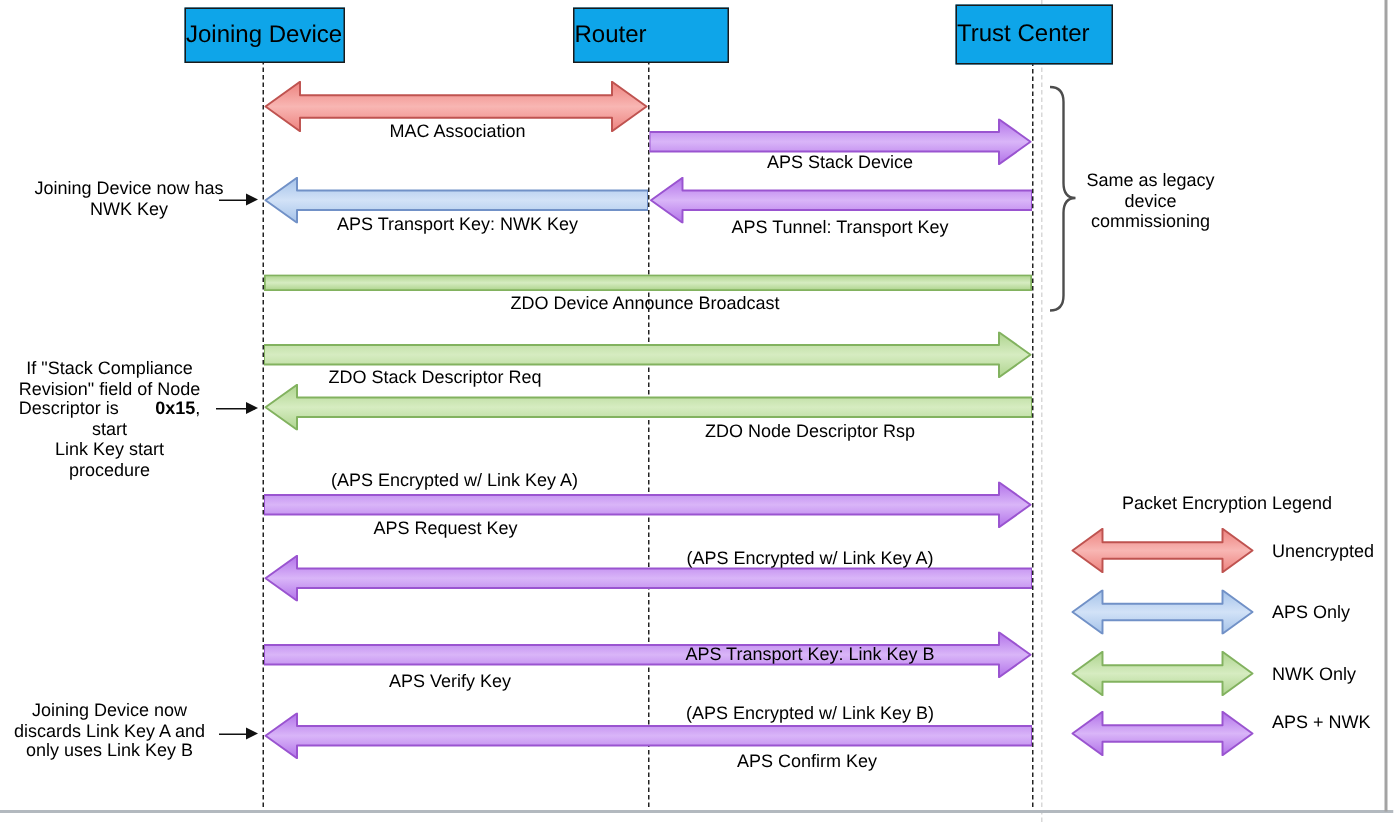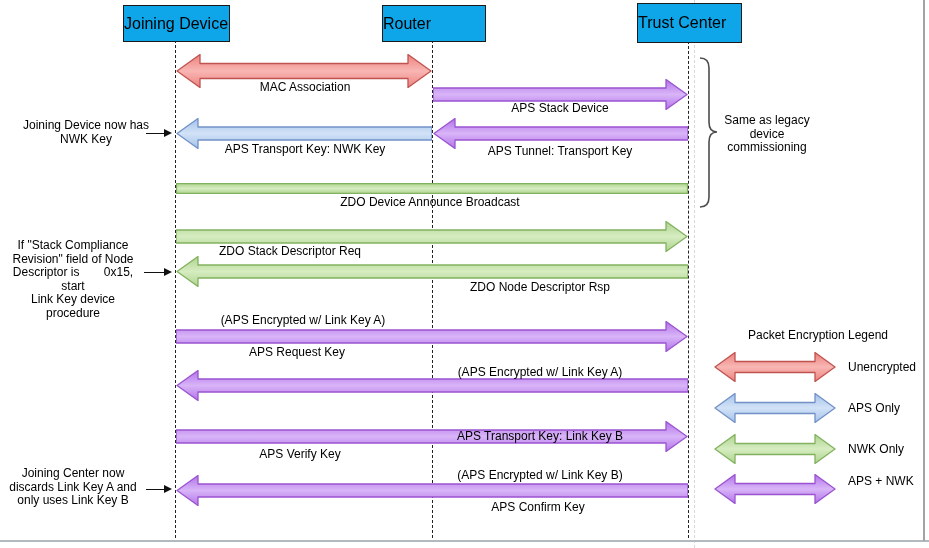--- a/index.html
+++ b/index.html
@@ -26,21 +26,21 @@
     position:absolute;font-size:12px;line-height:13.5px;text-align:center;z-index:4;
   }
   .pointer{position:absolute;height:0;border-top:1.5px solid #111;z-index:4;}
   .pointer::after{
     content:"";position:absolute;right:-2px;top:-4.8px;
     border-left:8px solid #111;border-top:4px solid transparent;border-bottom:4px solid transparent;
   }
   .legend-label{position:absolute;font-size:12px;white-space:nowrap;z-index:4;}
   .edge-bottom{position:absolute;left:0;top:540px;width:929px;height:2px;background:#b3b9bf;z-index:5;}
   .edge-right{position:absolute;left:923px;top:0;width:2px;height:541px;background:#a3a3a3;z-index:5;}
-  .bold{font-weight:normal;padding-left:21px;}
+  .bold{font-weight:bold;padding-left:21px;}
 </style>
 </head>
 <body>
 
 <div class="page-line" style="left:694px;top:0;height:548px;"></div>
 
 <div class="lifeline" style="left:175px;top:40px;height:498px;"></div>
 <div class="lifeline" style="left:432px;top:40px;height:498px;"></div>
 <div class="lifeline" style="left:688px;top:41px;height:497px;"></div>
 
@@ -205,27 +205,27 @@
 <div class="side-note" style="left:4px;top:119px;width:140px;margin-left:12px;">
   <div>Joining Device now has</div>
   <div>NWK Key</div>
 </div>
 <div class="pointer" style="left:146px;top:133px;width:24px;"></div>
 
 <div class="side-note" style="left:2px;top:239px;width:142px;">
   <div>If "Stack Compliance</div>
   <div>Revision" field of Node</div>
   <div><span>Descriptor is </span><span class="bold">0x15</span><span>, start</span></div>
-  <div>Link Key device</div>
+  <div>Link Key start</div>
   <div>procedure</div>
 </div>
 <div class="pointer" style="left:144px;top:272px;width:26px;"></div>
 
 <div class="side-note" style="left:2px;top:467px;width:142px;">
-  <div>Joining Center now</div>
+  <div>Joining Device now</div>
   <div>discards Link Key A and</div>
   <div>only uses Link Key B</div>
 </div>
 <div class="pointer" style="left:146px;top:489px;width:24px;"></div>
 
 <svg class="abs" style="left:694px;top:56px;z-index:2;" width="28" height="153">
   <path d="M 6 2 Q 15 2 15 12 L 15 66 Q 15 76 23 76 Q 15 76 15 86 L 15 141 Q 15 151 6 151" fill="none" stroke="#4d4d4d" stroke-width="1.6"></path>
 </svg>
 <div class="side-note" style="left:706px;top:114px;width:122px;">
   <div>Same as legacy</div>

